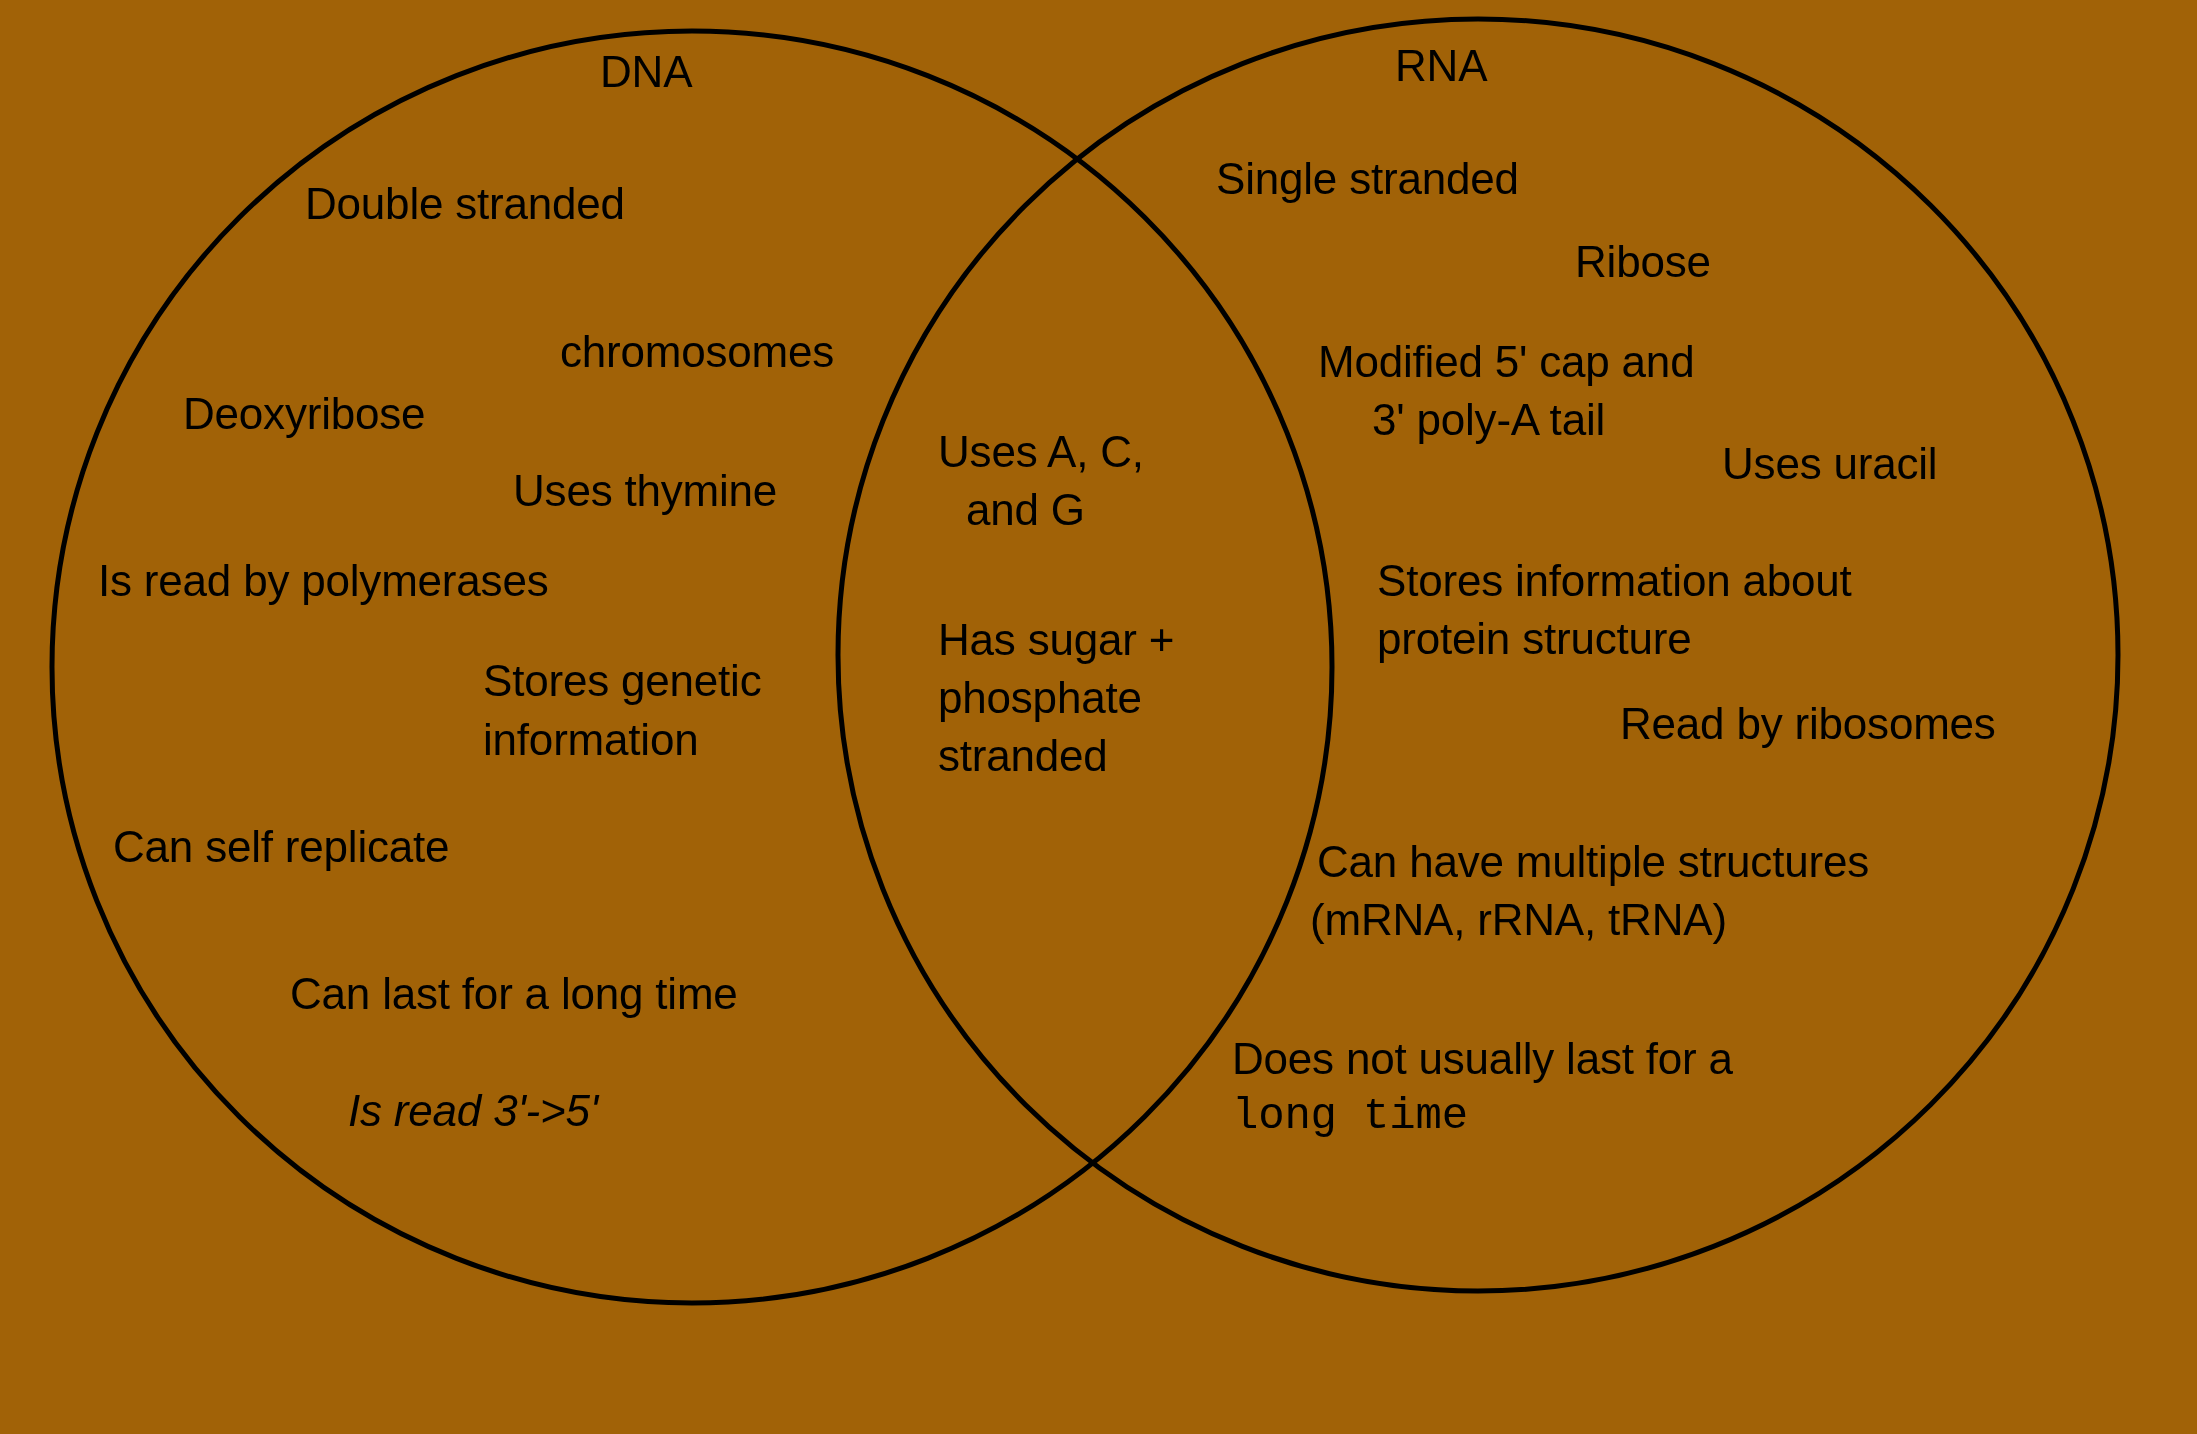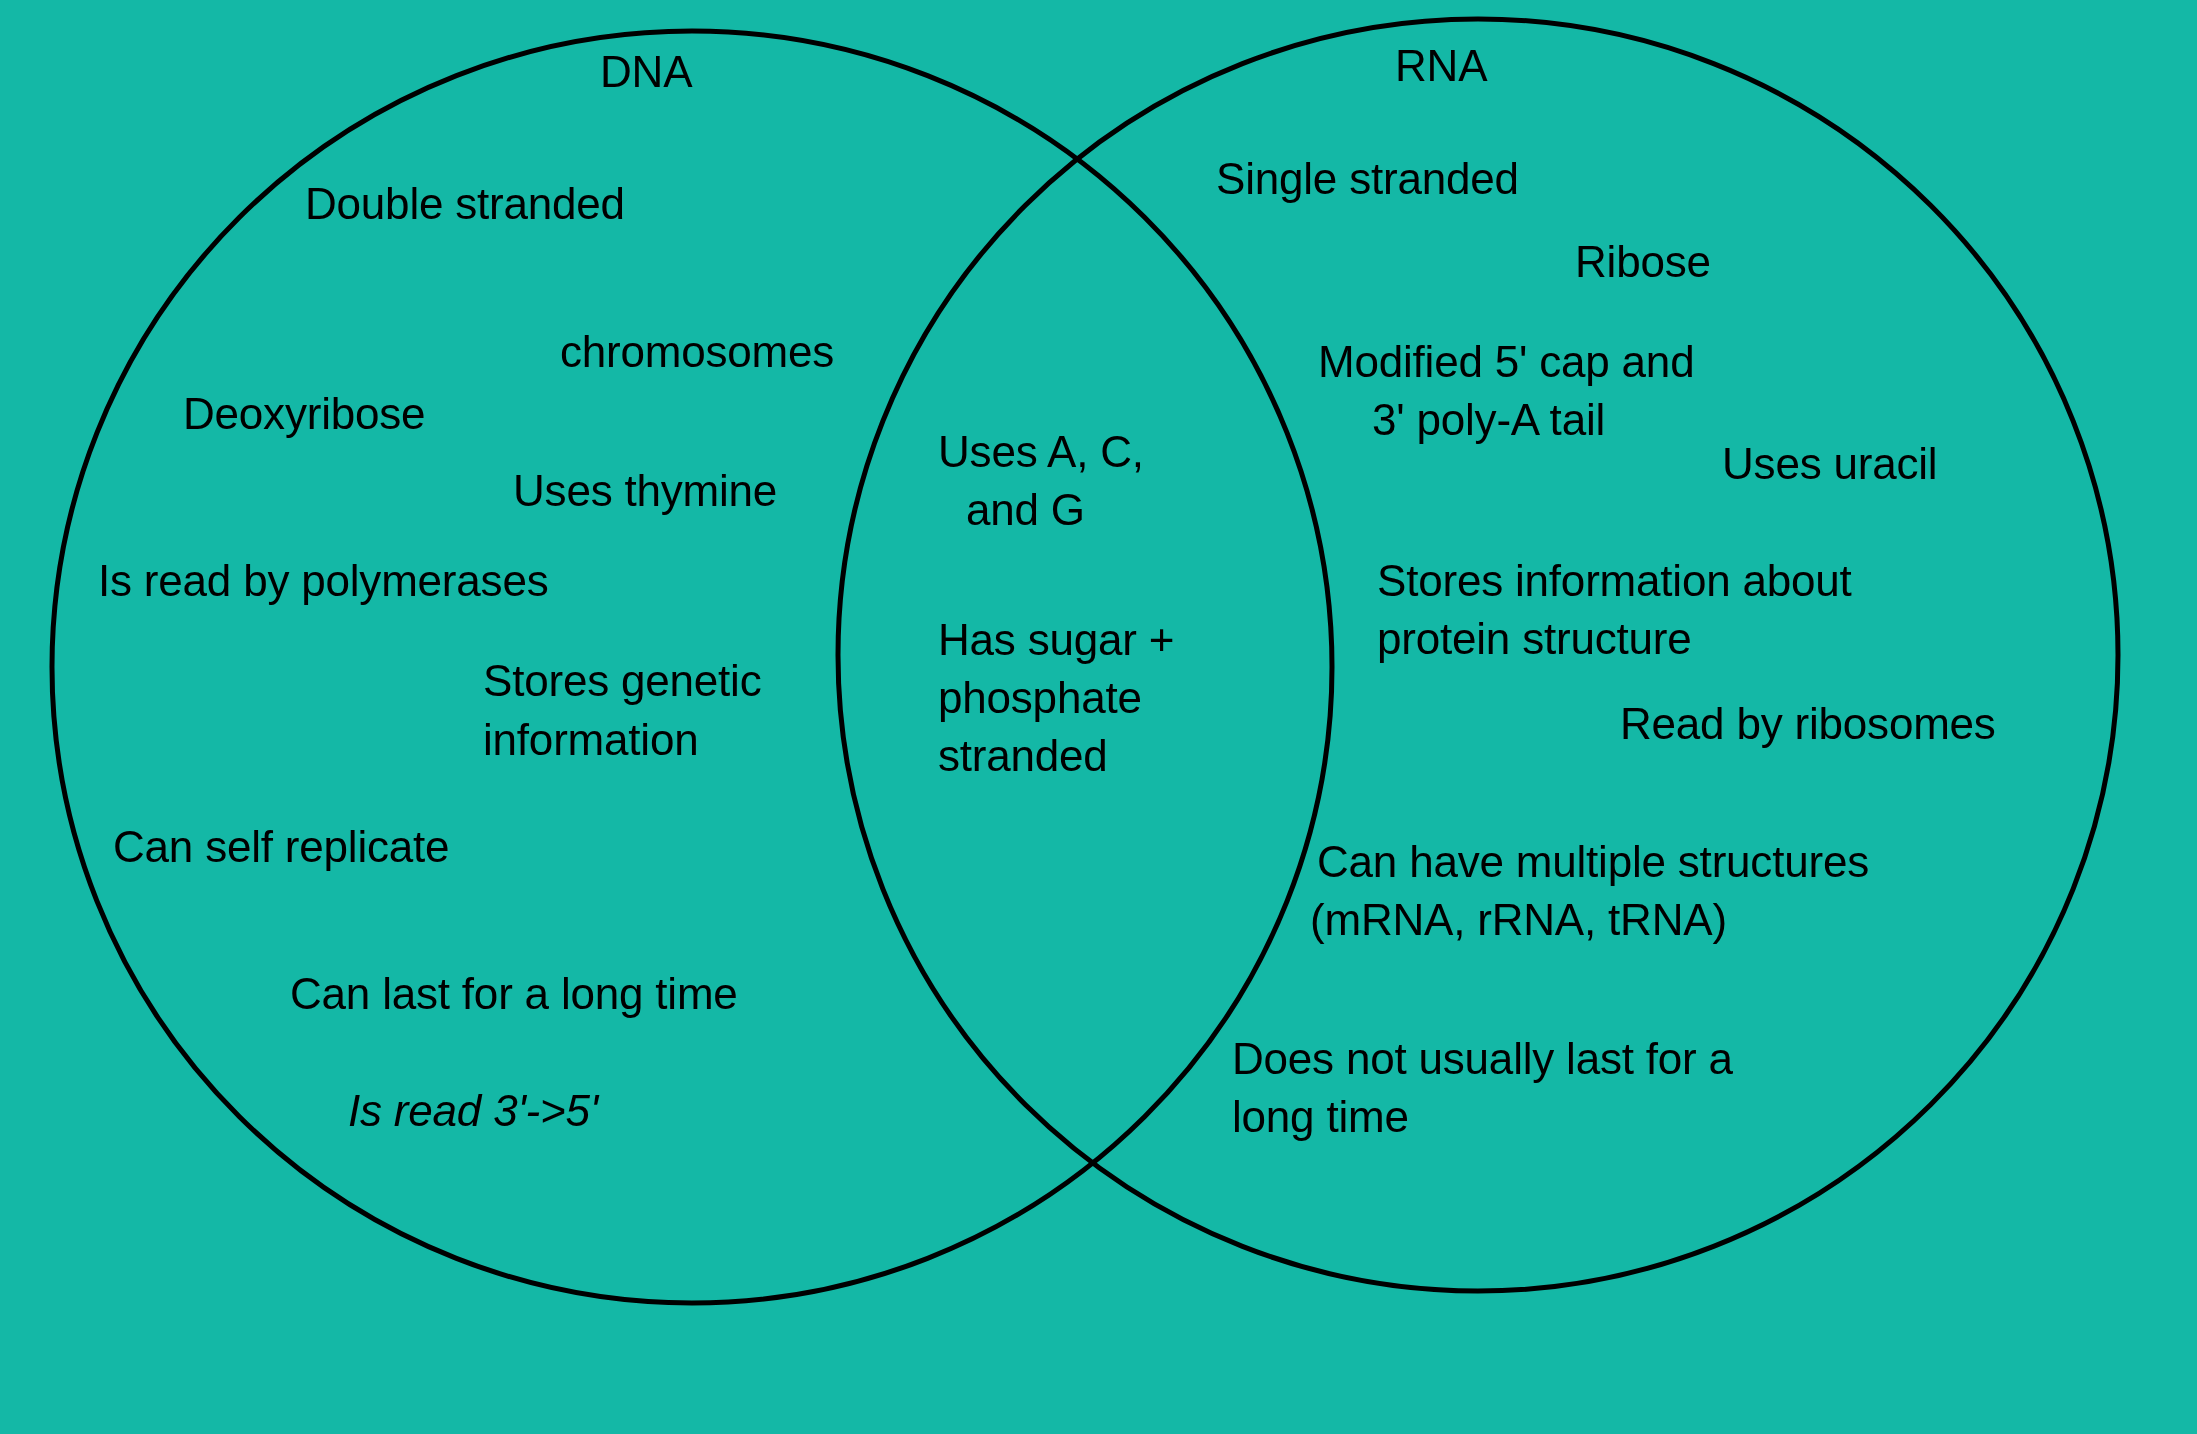--- a/index.html
+++ b/index.html
@@ -9,21 +9,21 @@
     background: #ffffff;
   }
   body {
     font-family: "Liberation Sans", sans-serif;
     color: #000000;
   }
   #venn-root {
     position: relative;
     width: 2197px;
     height: 1434px;
-    background: #14b8a6;
+    background: #a16207;
     overflow: hidden;
   }
   #venn-svg {
     position: absolute;
     left: 0;
     top: 0;
     width: 2197px;
     height: 1434px;
   }
   .ellipse-outline {
@@ -104,16 +104,16 @@
   <div class="label" style="left:1377px; top:615px;">protein structure</div>
 
   <div class="label" style="left:1620px; top:700px;">Read by ribosomes</div>
 
   <div class="label" style="left:1317px; top:838px;">Can have multiple structures</div>
 
   <div class="label" style="left:1310px; top:896px;">(mRNA, rRNA, tRNA)</div>
 
   <div class="label" style="left:1232px; top:1035px;">Does not usually last for a</div>
 
-  <div class="label" style="left:1232px; top:1093px;">long time</div>
+  <div class="label" style="left:1232px; top:1093px;font-family:Liberation Mono, monospace;">long time</div>
 
 
 </div>
 
 </body></html>

